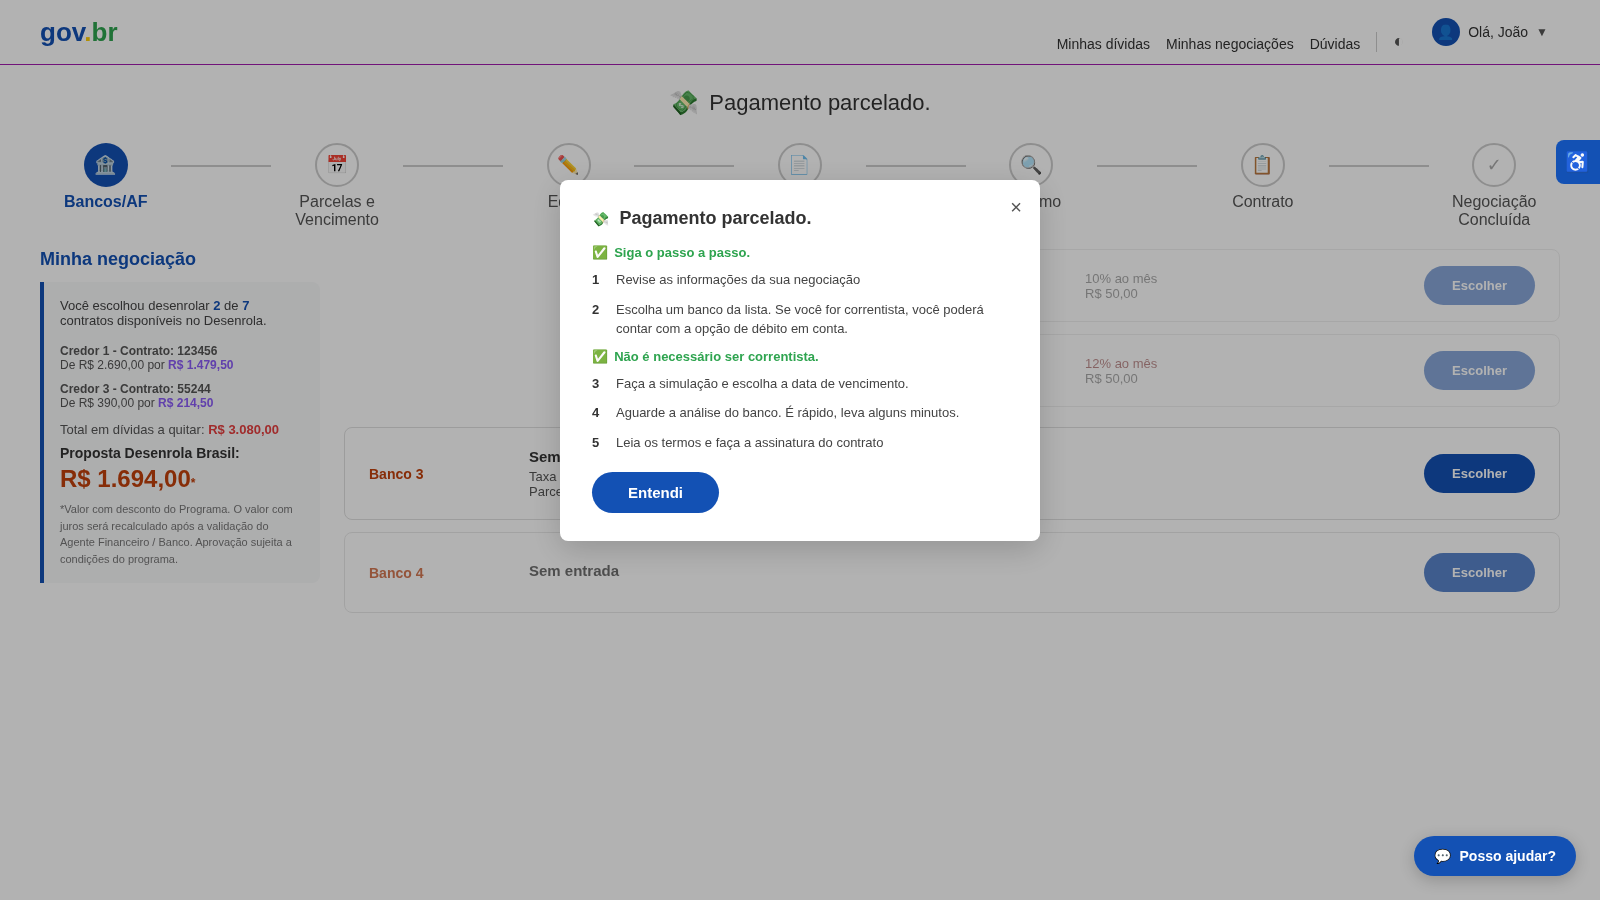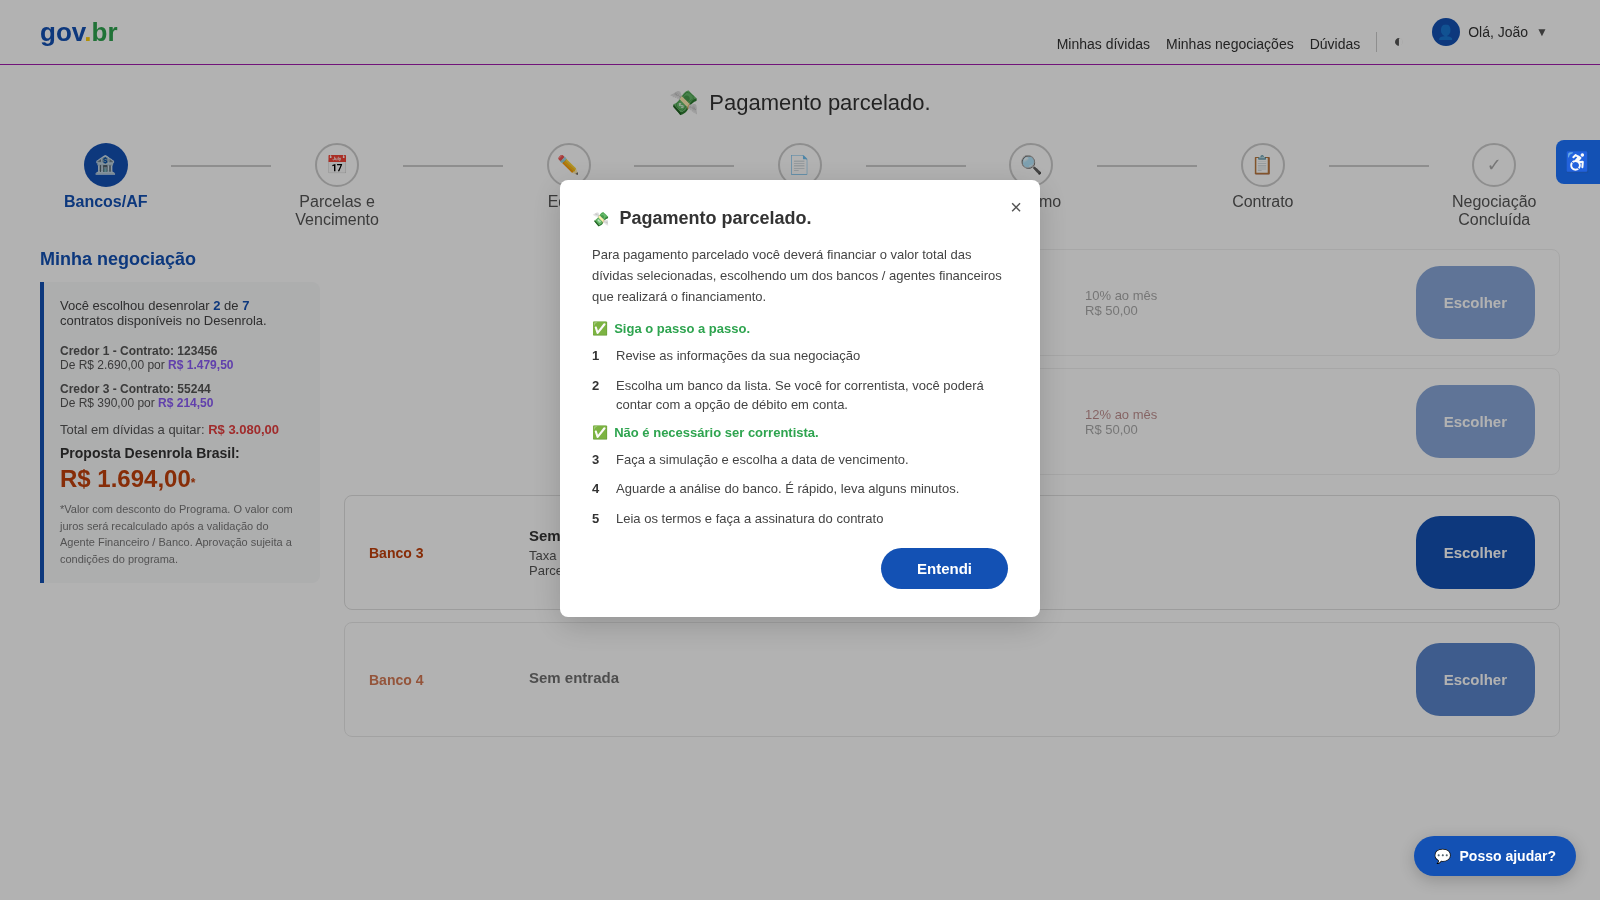--- a/index.html
+++ b/index.html
@@ -237,22 +237,22 @@
     .bank-taxa strong { color: #333; font-weight: 600; }
     .bank-parcela {
       font-size: 13px;
       color: #555;
     }
     .escolher-btn {
       background: #1351b4;
       color: #fff;
       border: none;
       border-radius: 24px;
-      padding: 28px 28px;
-      font-size: 15px;
+      padding: 12px 28px;
+      font-size: 13px;
       font-weight: 600;
       cursor: pointer;
       white-space: nowrap;
     }
 
     
     .modal-overlay {
       position: fixed;
       top: 0; left: 0;
       width: 100%; height: 100%;
@@ -317,21 +317,21 @@
       align-items: center;
       gap: 6px;
       font-size: 13px;
       color: #2ea44f;
       font-weight: 600;
       margin-bottom: 10px;
     }
     .check-icon { color: #2ea44f; }
     .modal-btn-row {
       display: flex;
-      justify-content: flex-end;
+      justify-content: flex-start;
       margin-top: 20px;
     }
     .entendi-btn {
       background: #1351b4;
       color: #fff;
       border: none;
       border-radius: 24px;
       padding: 12px 36px;
       font-size: 15px;
       font-weight: 600;
@@ -533,21 +533,20 @@
   </div>
 </div>
 
 <div class="modal-overlay">
   <div class="modal">
     <div class="modal-header">
       <span>💸</span>
       <span class="modal-title">Pagamento parcelado.</span>
     </div>
     <button class="modal-close">×</button>
-    <div class="modal-desc">Para pagamento parcelado você deverá financiar o valor total das dívidas selecionadas, escolhendo um dos bancos / agentes financeiros que realizará o financiamento.</div>
     <div class="modal-highlight">
       <span class="check-icon">✅</span>
       <span>Siga o passo a passo.</span>
     </div>
     <div class="modal-step">
       <span class="modal-step-num">1</span>
       <span>Revise as informações da sua negociação</span>
     </div>
     <div class="modal-step">
       <span class="modal-step-num">2</span>

